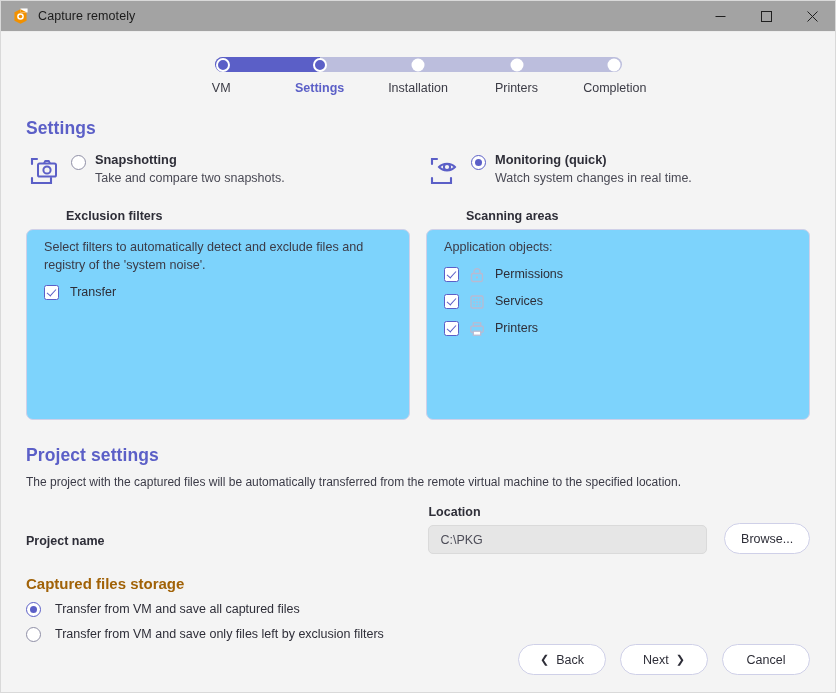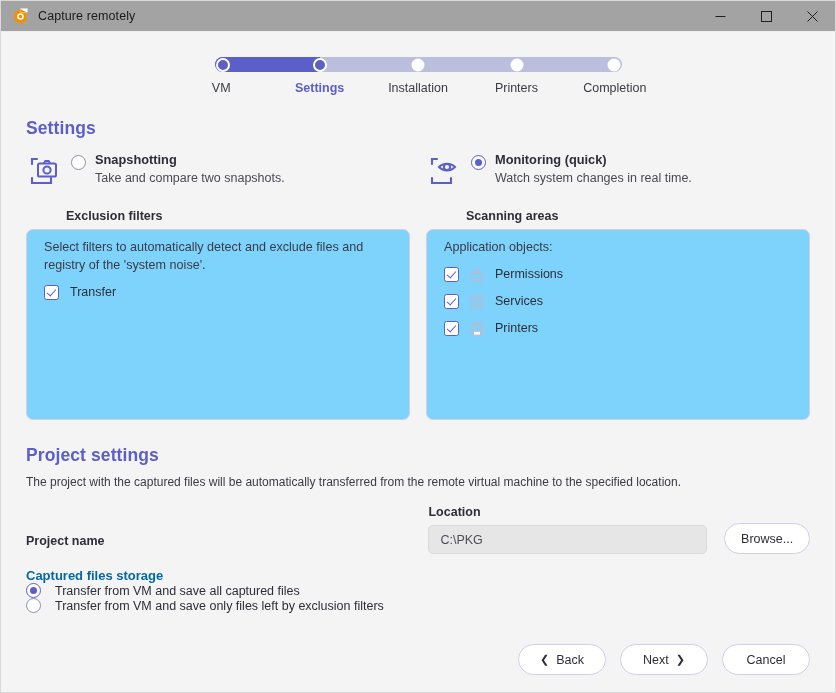--- a/index.html
+++ b/index.html
@@ -166,22 +166,22 @@
     font-size: 12.5px;
     color: #2e2e38;
     display: inline-flex; align-items: center; justify-content: center;
     gap: 7px;
     font-family: "Liberation Sans", sans-serif;
     cursor: default;
     margin-top: 20px;
   }
   .btn-browse { width: 86px; margin-left: 17px; }
 
-  .storage-label { font-size: 13px; font-weight: bold; color: #0369a1; margin-top: 14px; }
-  .store-row { display: flex; align-items: center; }
+  .storage-label { font-size: 15px; font-weight: bold; color: #a16207; margin-top: 21px; }
+  .store-row { display: flex; margin-top: 10px; }
   .store-row .radio { margin-top: 0; }
   .store-text { font-size: 12.5px; color: #2e2e38; margin-left: 14px; }
 
   
   .footer {
     position: absolute;
     right: 25px; bottom: 17px;
     display: flex; gap: 14px;
   }
   .btn-nav { width: 88px; }

